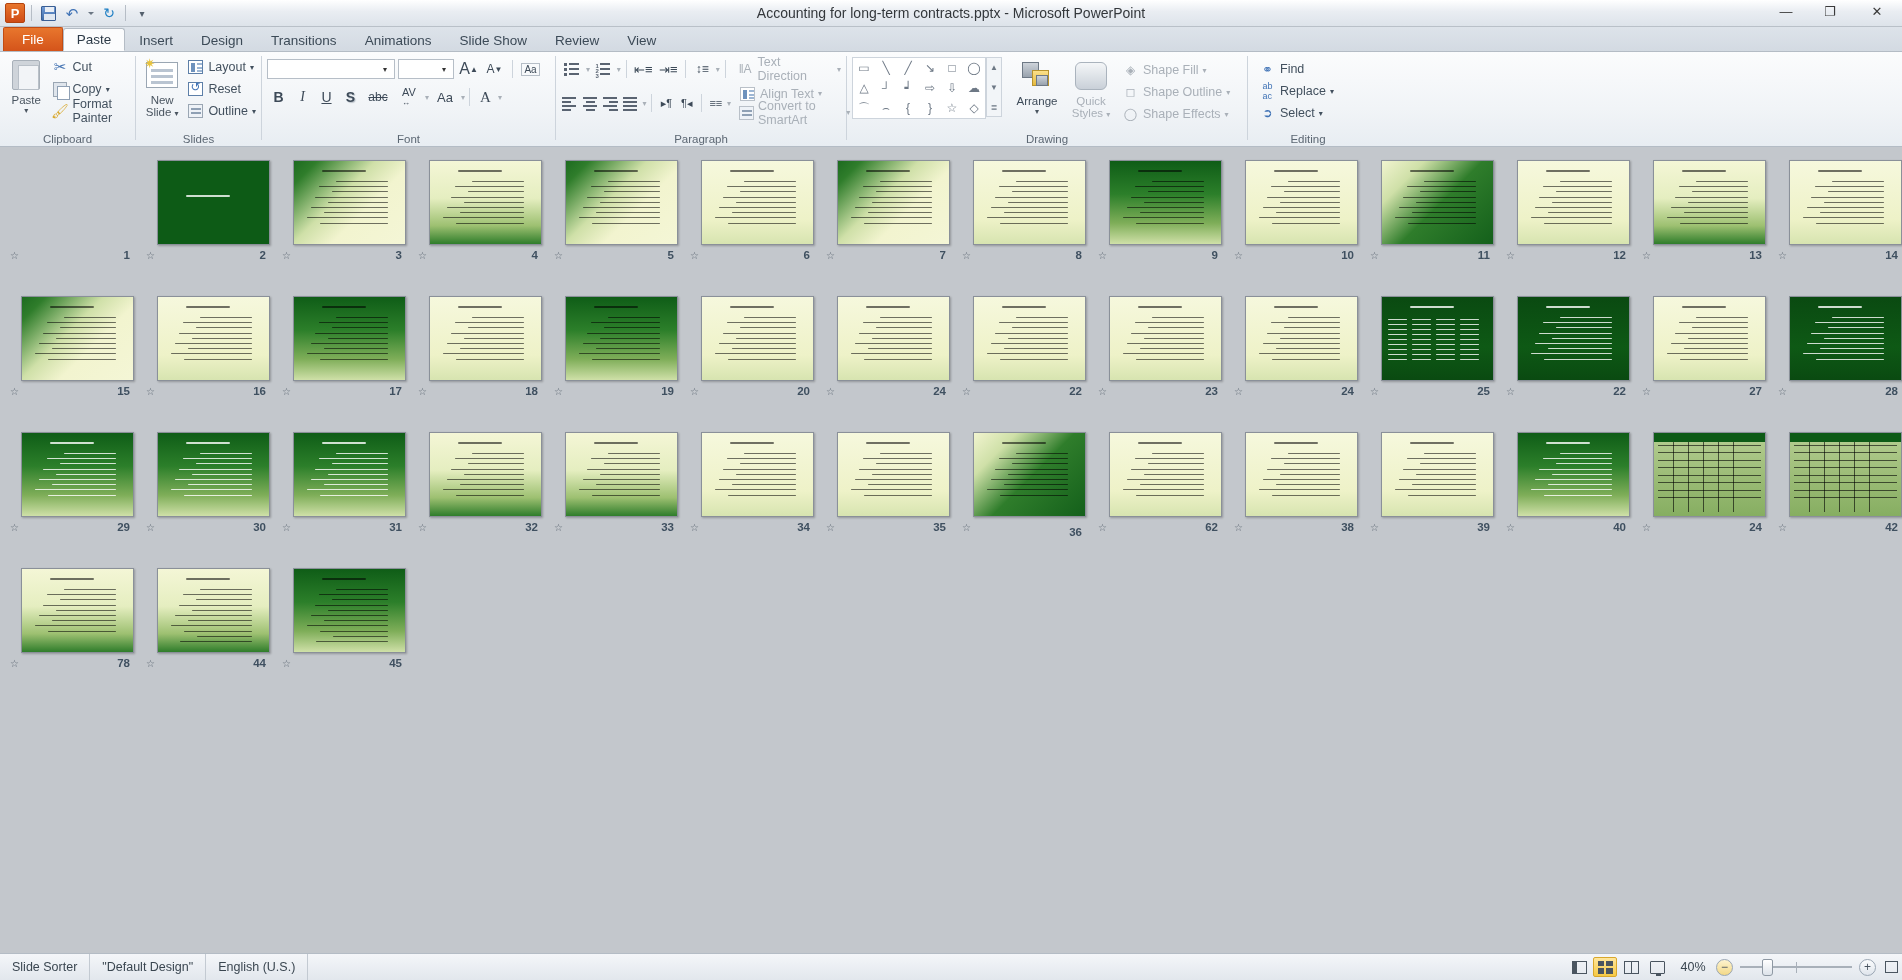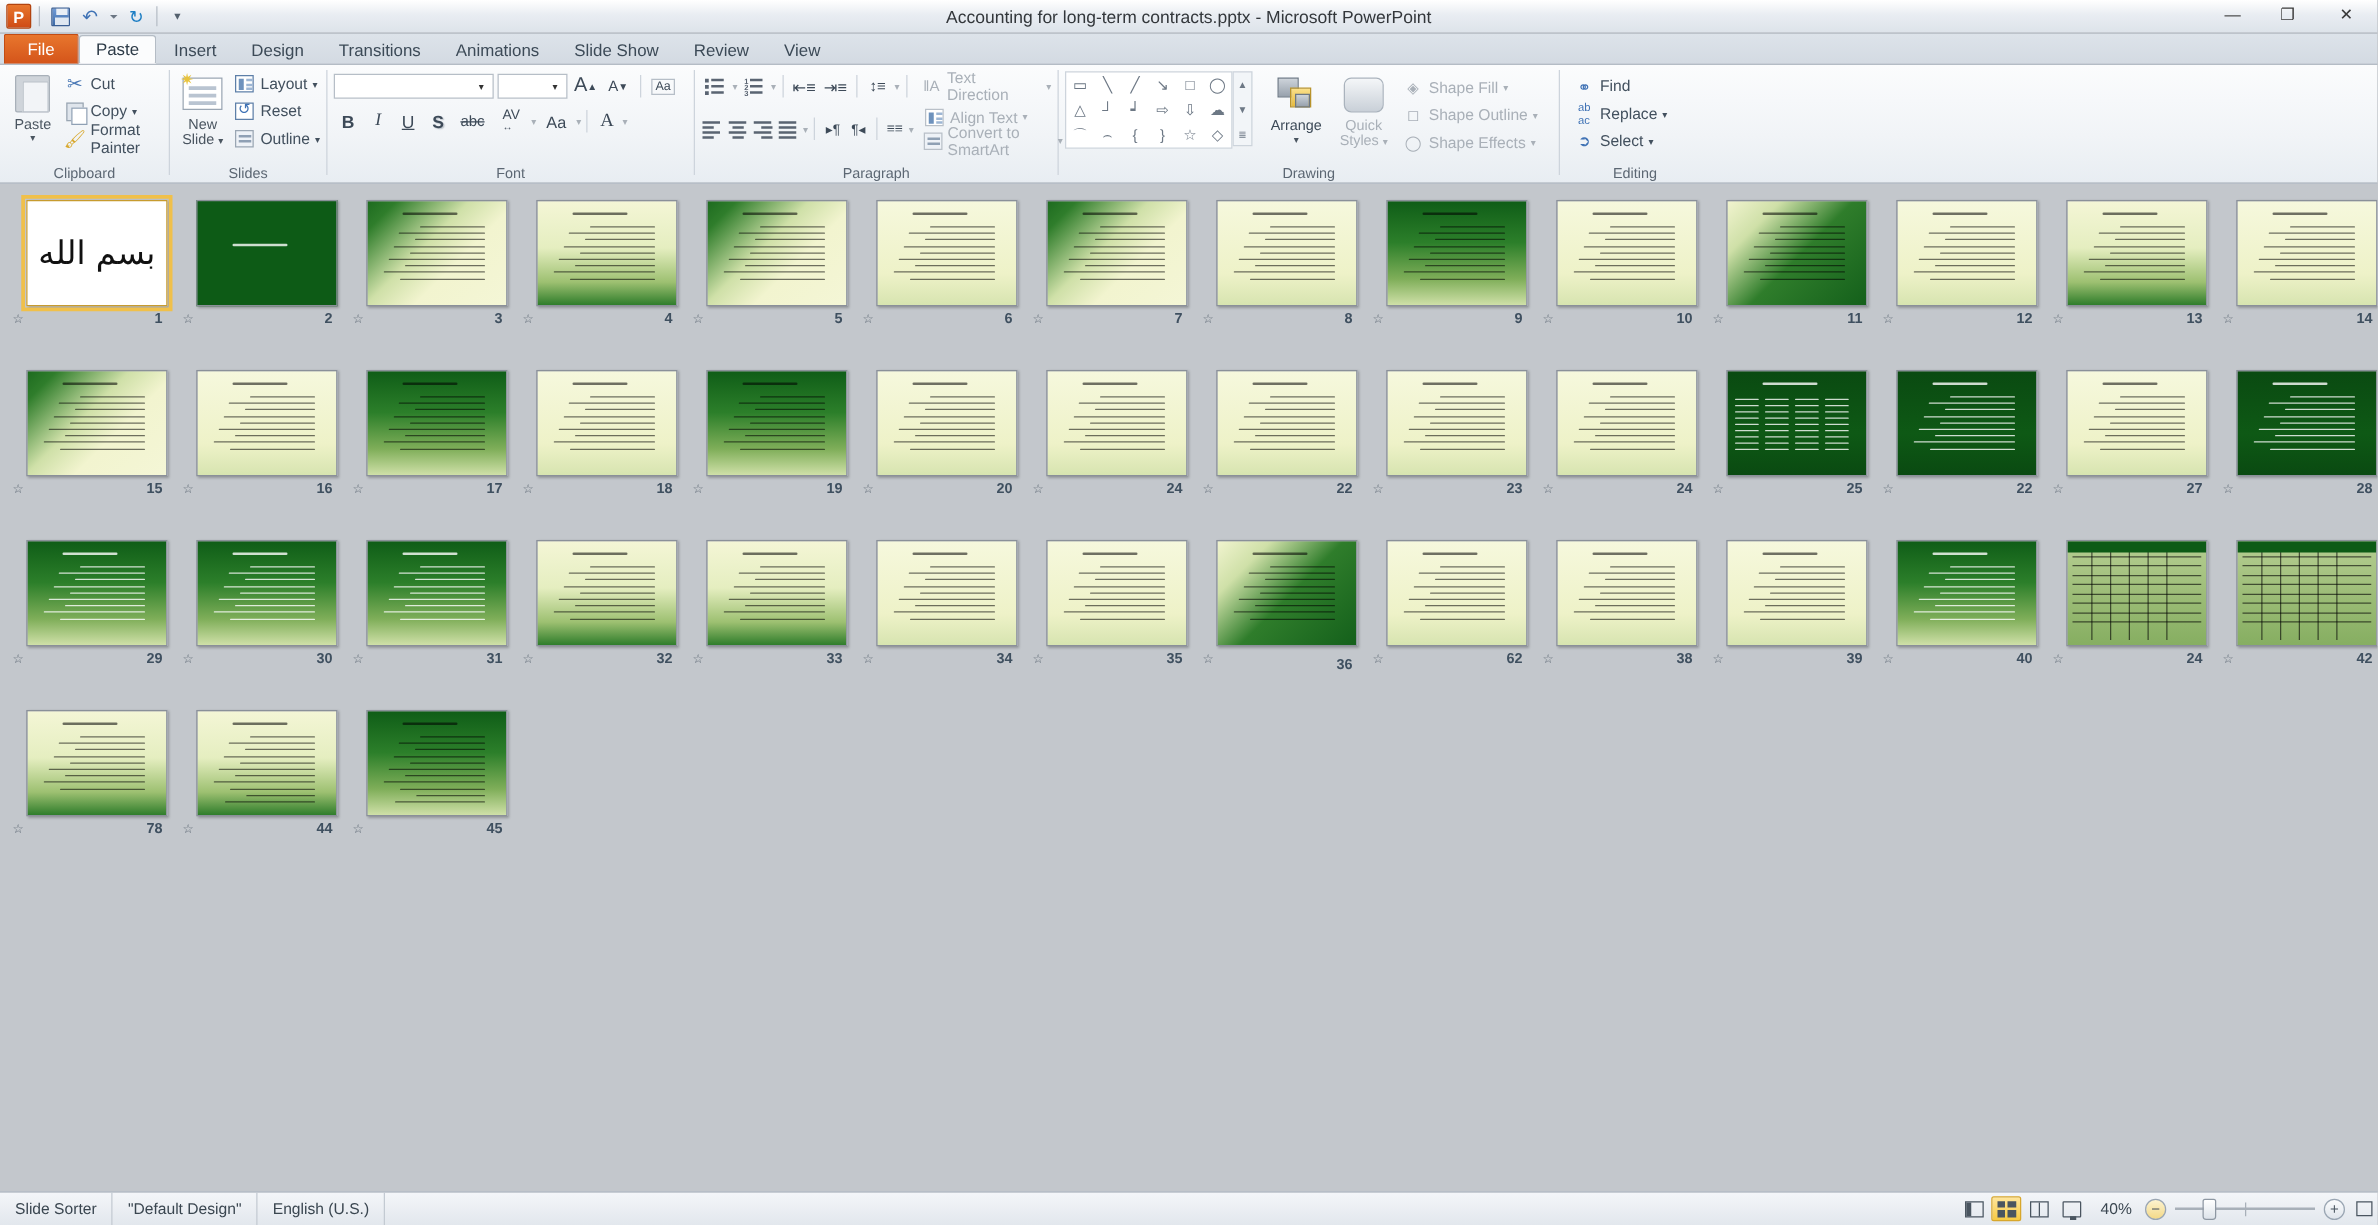--- a/index.html
+++ b/index.html
@@ -576,23 +576,20 @@
           <span style="font-size:8px">▾</span>
         </div>
       </div>
     </div>
     <div class="group-label">Editing</div>
   </div>
 </div>
 
 <div id="sorter">
     <div class="thumb-cell" style="left: 8px; top: 6px; width: 136px; height: 136px;">
-      <div class="thumb bg-white selected" title="Slide 1" style="left: 13px; top: 6px; position: absolute; width: 113px; height: 85px;">
-        <div class="calligraphy">بسم الله</div>
-      </div>
       <div class="star" style="left: 2px; top: 96px;">☆</div>
       <div class="slidenum" style="left: 0px; top: 95px; width: 122px;">1</div>
     </div>
     <div class="thumb-cell" style="left: 144px; top: 6px; width: 136px; height: 136px;">
       <div class="thumb bg-darkgreen" title="Slide 2" style="left: 13px; top: 6px; position: absolute; width: 113px; height: 85px;">
         <span class="tline title light" style="left: 28px; top: 34px; width: 44px;"></span>
       </div>
       <div class="star" style="left: 2px; top: 96px;">☆</div>
       <div class="slidenum" style="left: 0px; top: 95px; width: 122px;">2</div>
     </div>

